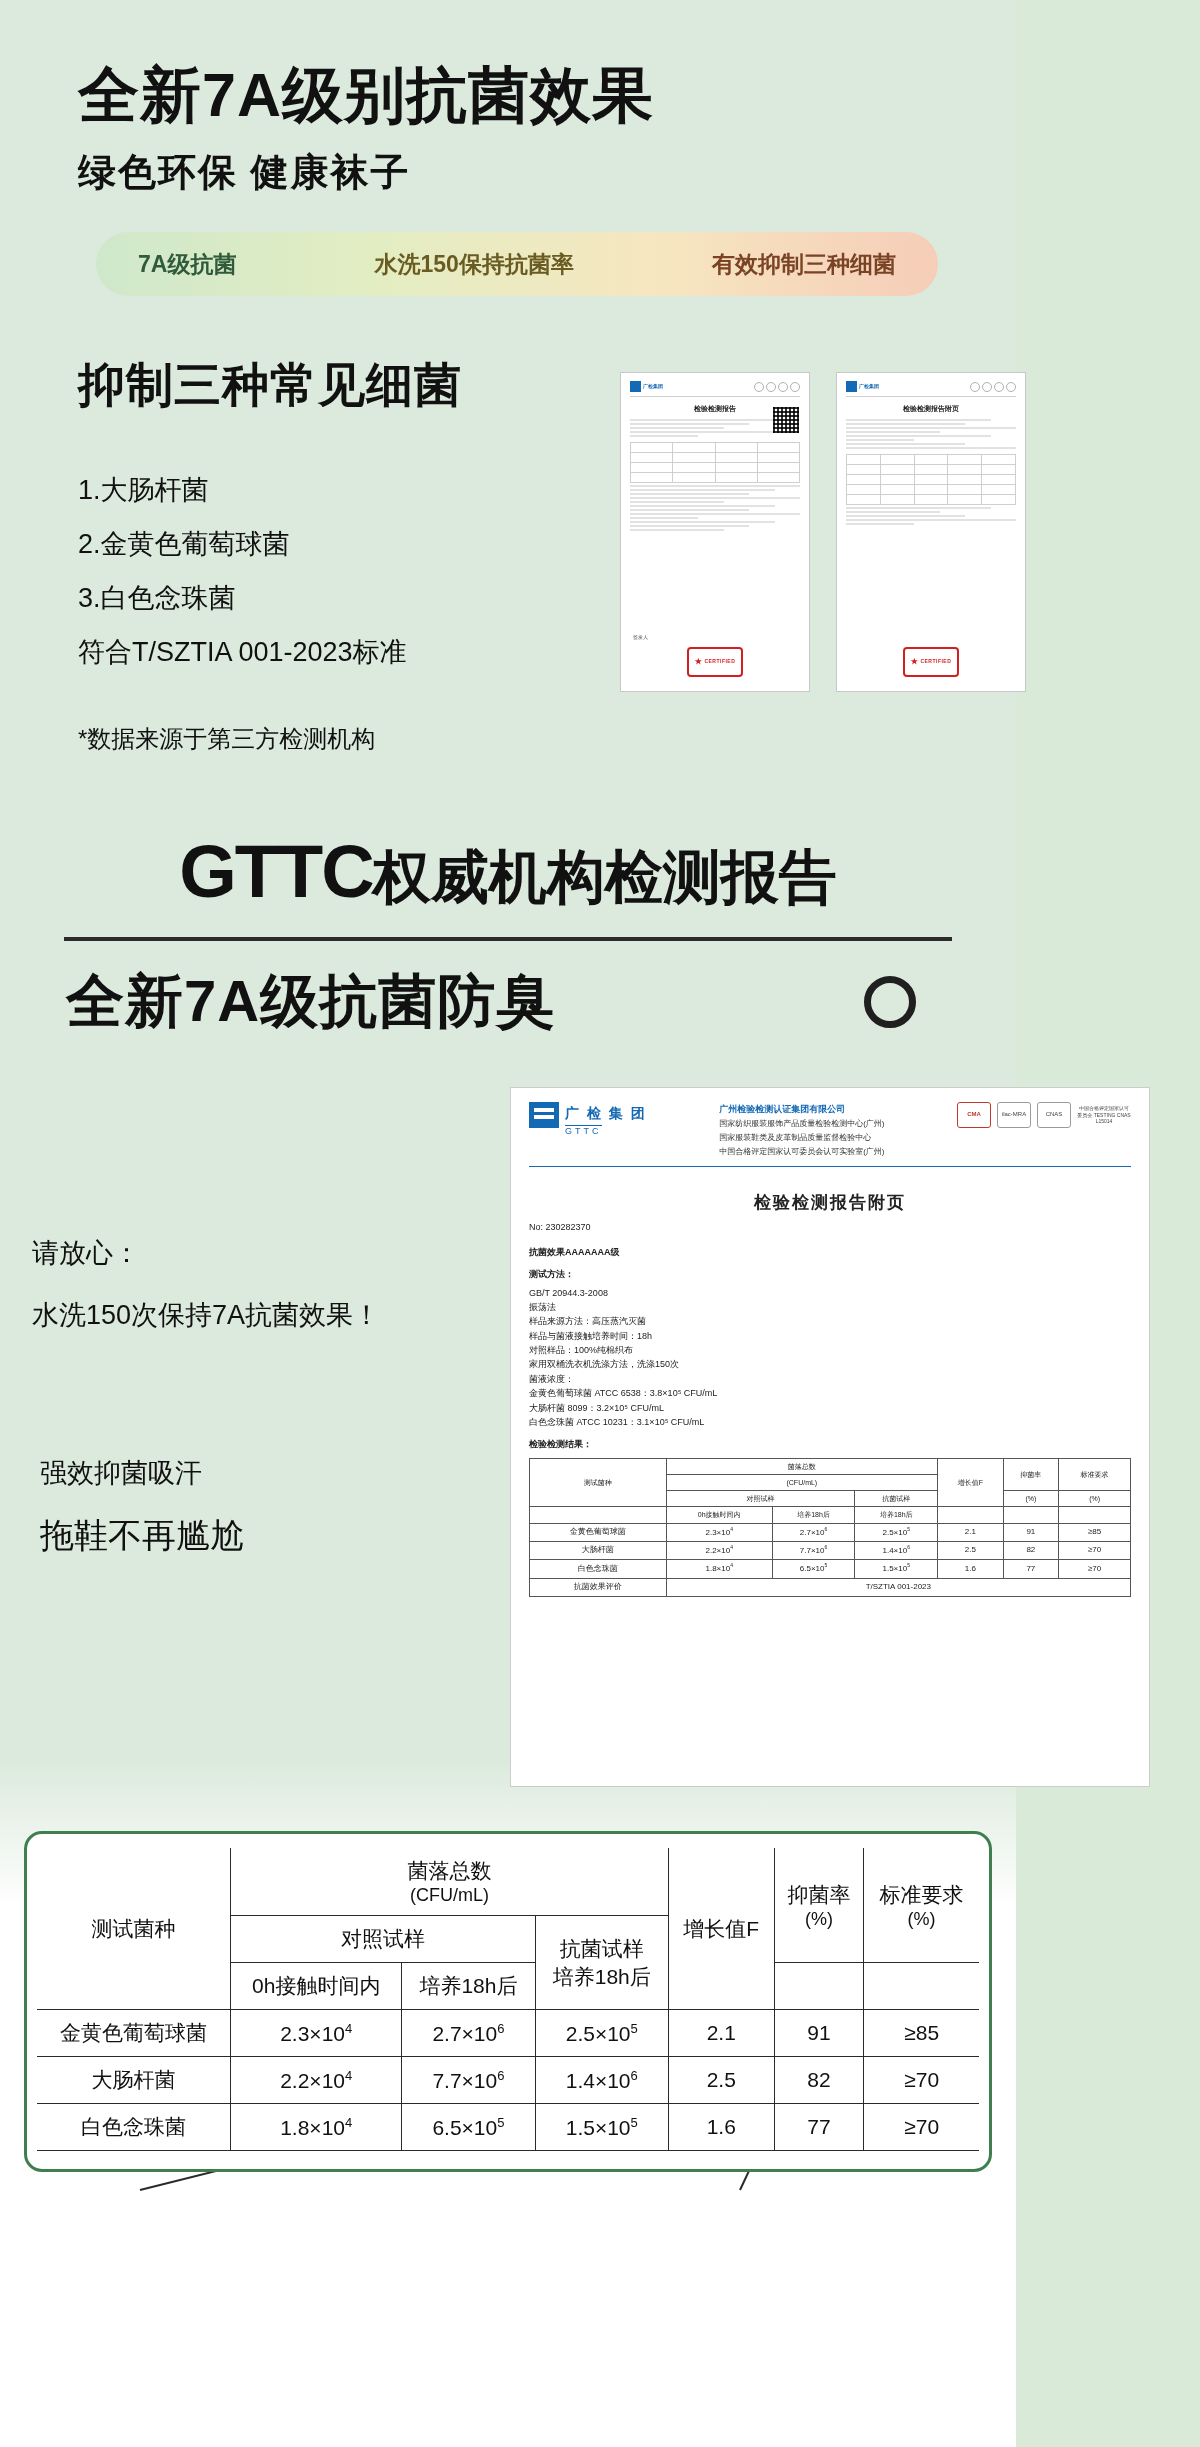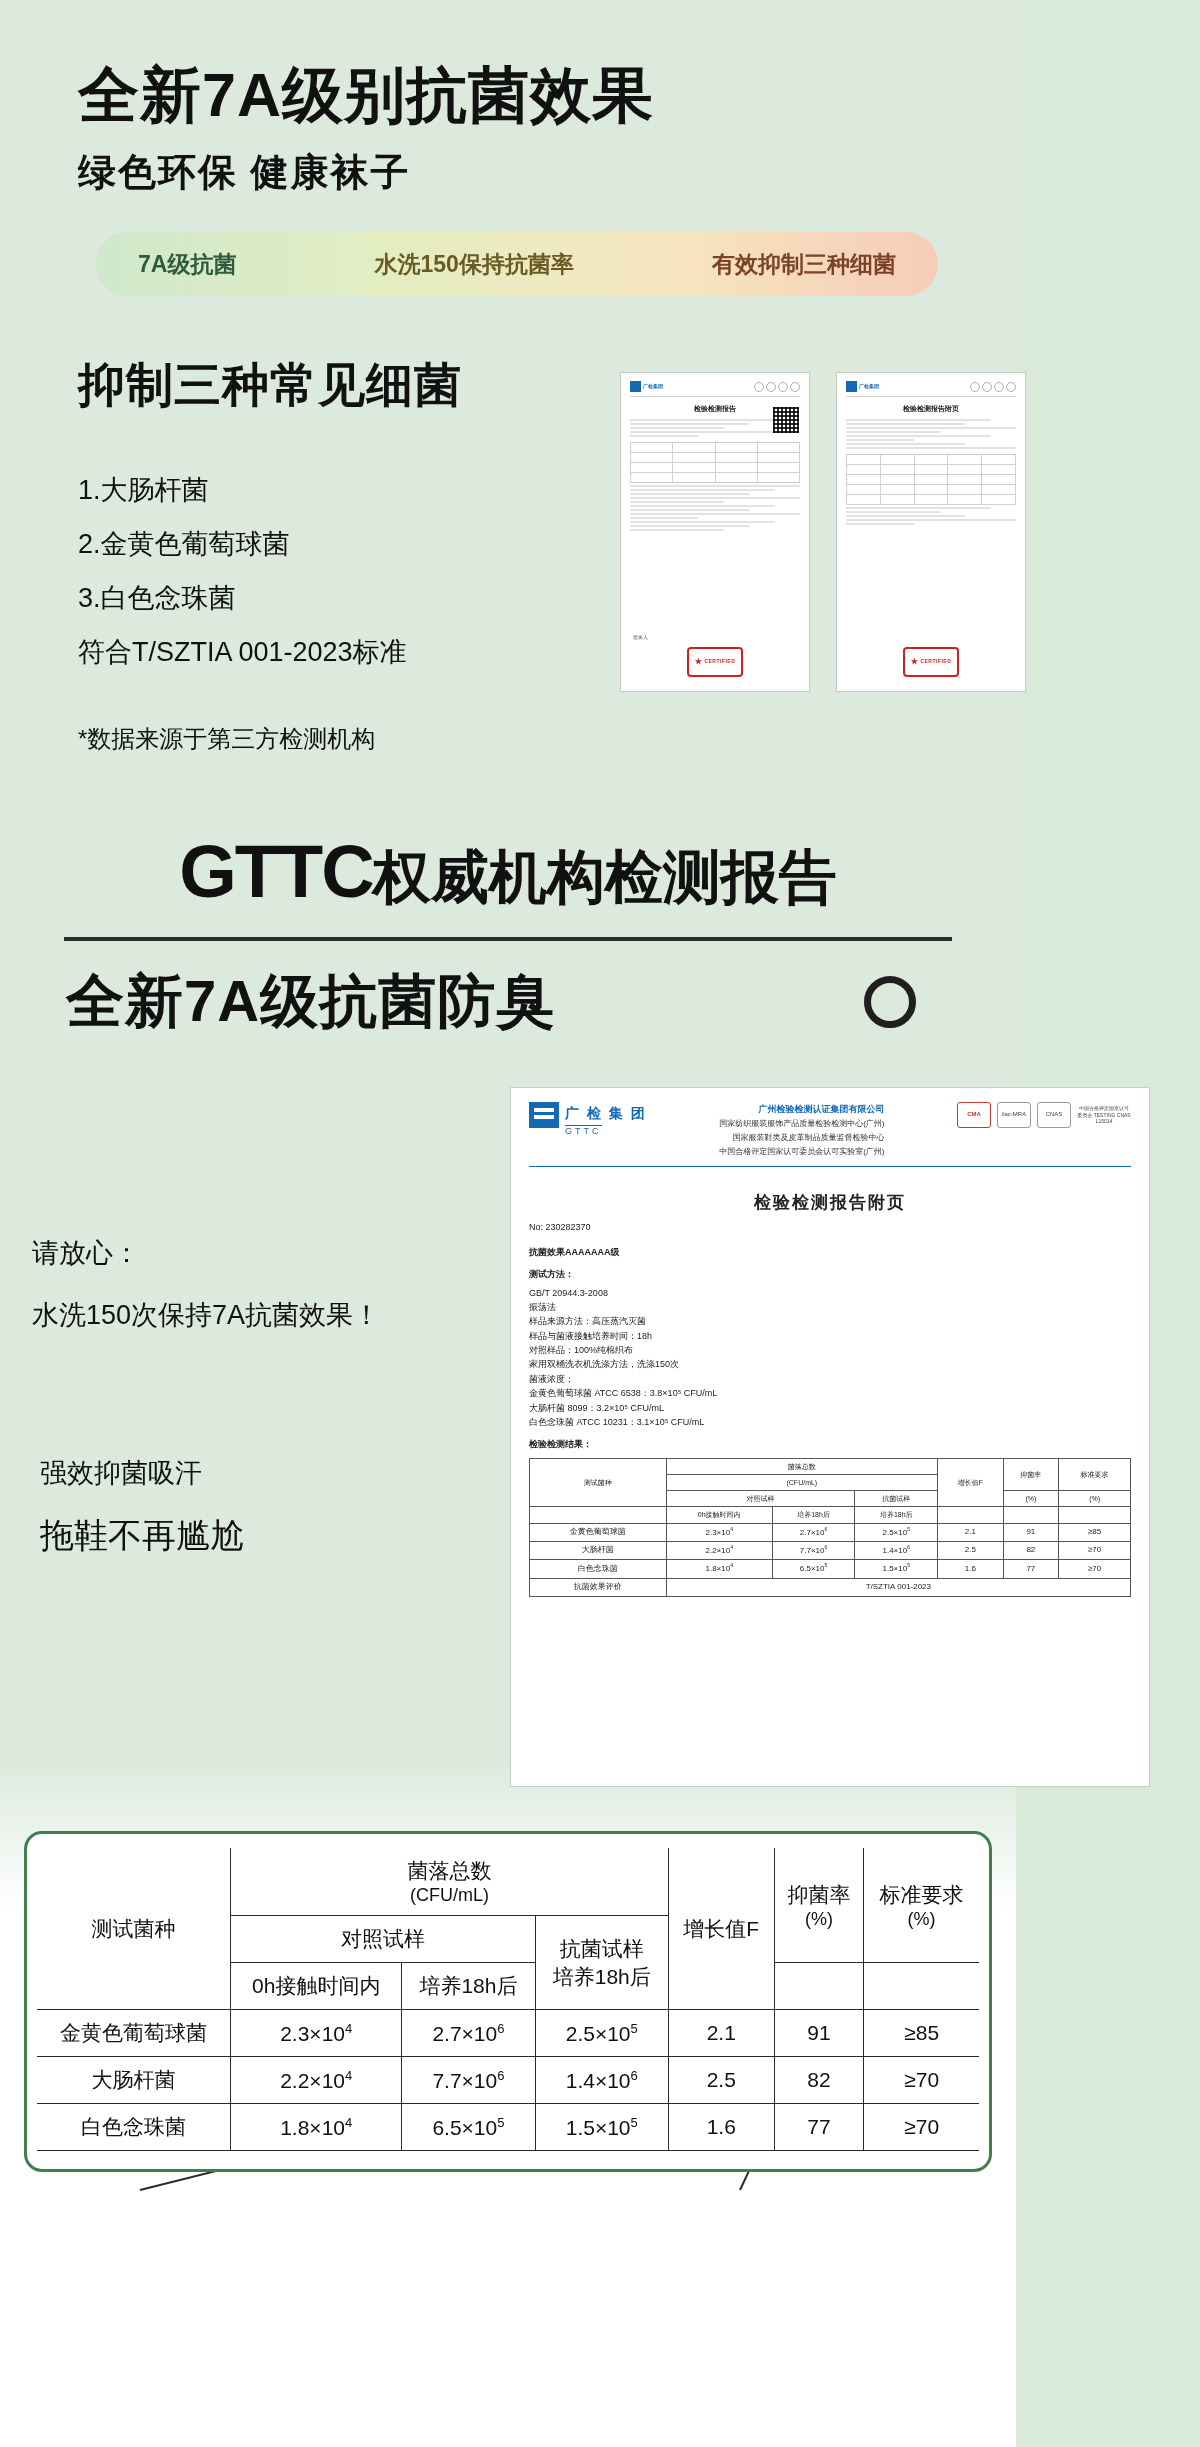--- a/index.html
+++ b/index.html
@@ -153,21 +153,21 @@
     font-size:9px;
     color:#222;
     line-height:1.6;
   }
   .rep-head { display:flex; align-items:flex-start; justify-content:space-between; border-bottom:1px solid #1469b5; padding-bottom:8px; }
   .rep-logo { display:flex; align-items:flex-start; gap:6px; }
   .rep-logo .mark { width:30px; height:26px; background:#1469b5; position:relative; }
   .rep-logo .mark:after{ content:""; position:absolute; left:5px; top:6px; width:20px; height:4px; background:#fff; box-shadow:0 7px 0 #fff; }
   .rep-logo .names .cn { font-size:14px; font-weight:bold; color:#1469b5; letter-spacing:2px; }
   .rep-logo .names .en { font-size:9px; color:#1469b5; letter-spacing:3px; text-align:center; border-top:1px solid #1469b5; }
-  .rep-company { font-size:8px; line-height:1.7; color:#333;text-align:right; }
+  .rep-company { font-size:8px; line-height:1.7; color:#333; }
   .rep-company .c0 { color:#1469b5; font-weight:bold; font-size:9px; }
   .rep-badges { display:flex; align-items:center; gap:6px; }
   .rep-badges .b { width:34px; height:26px; border:1px solid #9b9b9b; border-radius:3px; font-size:6px; display:flex; align-items:center; justify-content:center; color:#444; text-align:center; }
   .rep-badges .cmaRed { color:#c0392b; border-color:#c0392b; font-weight:bold; }
   .rep-badges .tiny { font-size:5px; line-height:1.3; width:54px; border:none; }
 
   .rep-title { text-align:center; font-size:17px; font-weight:bold; margin:22px 0 4px; letter-spacing:2px; }
   .rep-no { text-align:left; font-size:9px; margin-bottom:10px; }
 
   .rep-block { font-size:9px; }

